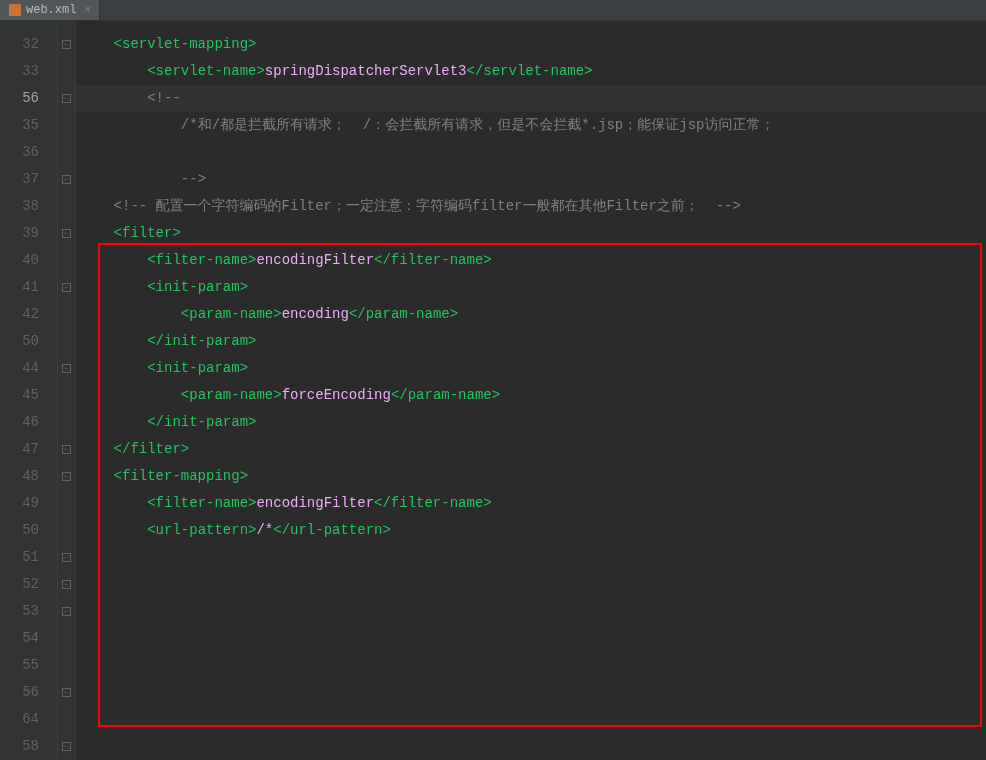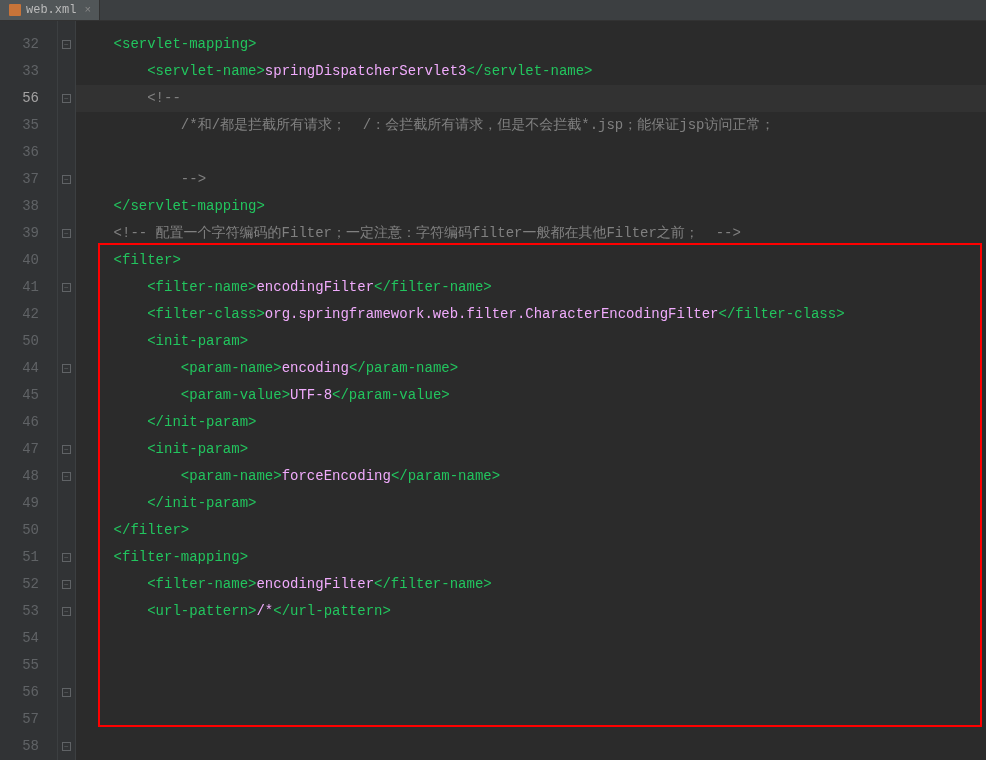--- a/index.html
+++ b/index.html
@@ -170,21 +170,21 @@
       <div class="gutter-line">47</div>
       <div class="gutter-line">48</div>
       <div class="gutter-line">49</div>
       <div class="gutter-line">50</div>
       <div class="gutter-line">51</div>
       <div class="gutter-line">52</div>
       <div class="gutter-line">53</div>
       <div class="gutter-line">54</div>
       <div class="gutter-line">55</div>
       <div class="gutter-line">56</div>
-      <div class="gutter-line">57</div>
+      <div class="gutter-line">64</div>
       <div class="gutter-line">58</div>
     </div>
 
     <div class="fold-area">
       <div class="fold-line">
           <div class="fold-marker">−</div>
         </div>
       <div class="fold-line"></div>
       <div class="fold-line">
           <div class="fold-marker">−</div>
@@ -237,28 +237,25 @@
         </div>
     </div>
 
     <div class="code-area">
       <div class="code-line"><span>    </span><span class="tag-name">&lt;servlet-mapping&gt;</span></div>
       <div class="code-line"><span>        </span><span class="tag-name">&lt;servlet-name&gt;</span><span class="tag-text">springDispatcherServlet3</span><span class="tag-name">&lt;/servlet-name&gt;</span></div>
       <div class="code-line highlighted"><span>        </span><span class="comment">&lt;!--</span></div>
       <div class="code-line"><span>            </span><span class="comment">/*和/都是拦截所有请求；  /：会拦截所有请求，但是不会拦截*.jsp；能保证jsp访问正常；</span></div>
       <div class="code-line"><span>            </span></div>
       <div class="code-line"><span>            </span><span class="comment">--&gt;</span></div>
-      <div class="code-line"><span>    </span><span class="tag-name">&lt;/servlet-mapping&gt;</span></div>
       <div class="code-line"><span>    </span><span class="comment">&lt;!-- 配置一个字符编码的Filter；一定注意：字符编码filter一般都在其他Filter之前；  --&gt;</span></div>
       <div class="code-line"><span>    </span><span class="tag-name">&lt;filter&gt;</span></div>
       <div class="code-line"><span>        </span><span class="tag-name">&lt;filter-name&gt;</span><span class="tag-text">encodingFilter</span><span class="tag-name">&lt;/filter-name&gt;</span></div>
-      <div class="code-line"><span>        </span><span class="tag-name">&lt;filter-class&gt;</span><span class="tag-text">org.springframework.web.filter.CharacterEncodingFilter</span><span class="tag-name">&lt;/filter-class&gt;</span></div>
       <div class="code-line"><span>        </span><span class="tag-name">&lt;init-param&gt;</span></div>
       <div class="code-line"><span>            </span><span class="tag-name">&lt;param-name&gt;</span><span class="tag-text">encoding</span><span class="tag-name">&lt;/param-name&gt;</span></div>
-      <div class="code-line"><span>            </span><span class="tag-name">&lt;param-value&gt;</span><span class="tag-text">UTF-8</span><span class="tag-name">&lt;/param-value&gt;</span></div>
       <div class="code-line"><span>        </span><span class="tag-name">&lt;/init-param&gt;</span></div>
       <div class="code-line"><span>        </span><span class="tag-name">&lt;init-param&gt;</span></div>
       <div class="code-line"><span>            </span><span class="tag-name">&lt;param-name&gt;</span><span class="tag-text">forceEncoding</span><span class="tag-name">&lt;/param-name&gt;</span></div>
       <div class="code-line"><span>        </span><span class="tag-name">&lt;/init-param&gt;</span></div>
       <div class="code-line"><span>    </span><span class="tag-name">&lt;/filter&gt;</span></div>
       <div class="code-line"><span>    </span><span class="tag-name">&lt;filter-mapping&gt;</span></div>
       <div class="code-line"><span>        </span><span class="tag-name">&lt;filter-name&gt;</span><span class="tag-text">encodingFilter</span><span class="tag-name">&lt;/filter-name&gt;</span></div>
       <div class="code-line"><span>        </span><span class="tag-name">&lt;url-pattern&gt;</span><span class="tag-text">/*</span><span class="tag-name">&lt;/url-pattern&gt;</span></div>
       <div class="code-line"></div>
     </div>

